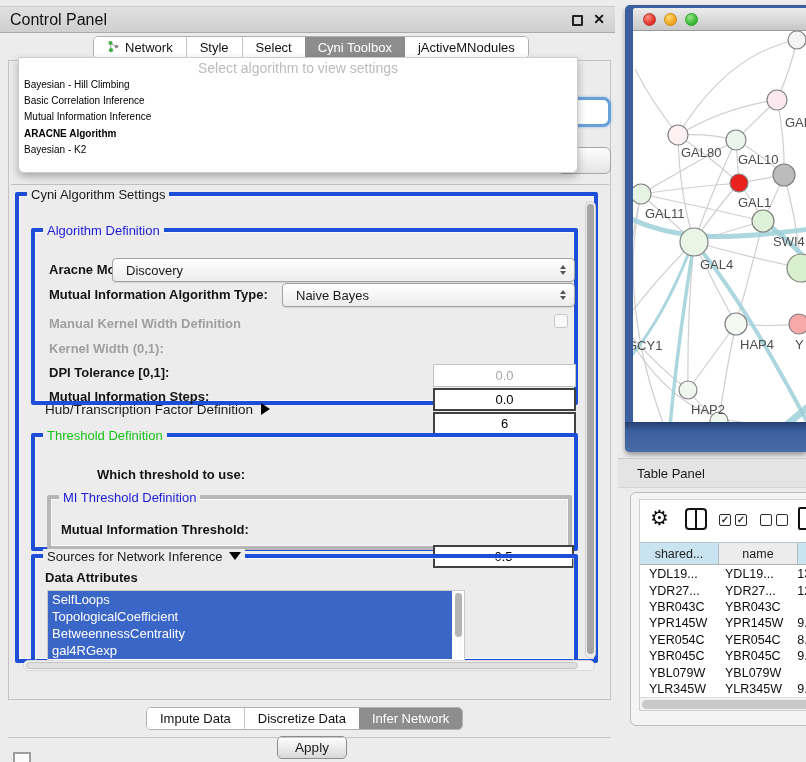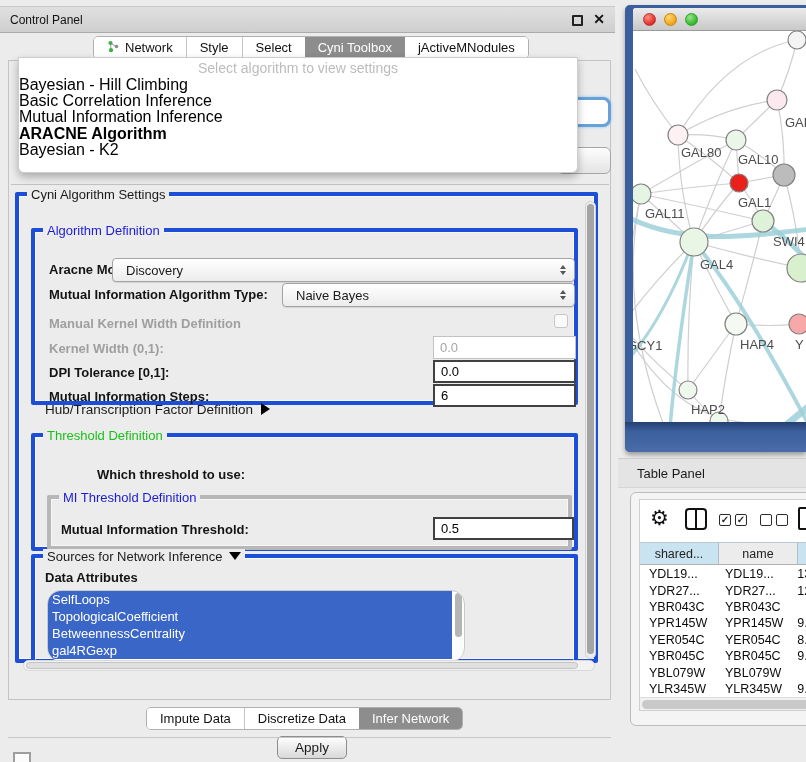--- a/index.html
+++ b/index.html
@@ -5,21 +5,21 @@
   * { margin:0; padding:0; box-sizing:border-box; }
   html,body { width:806px; height:762px; overflow:hidden; }
   body { font-family:"Liberation Sans", sans-serif; background:#ececec; position:relative; color:#1a1a1a; }
   .abs { position:absolute; }
 
   
   #control-panel { left:0; top:0; width:618px; height:762px; }
   #cp-titlebar { left:0; top:6px; width:615px; height:27px;
     background:linear-gradient(#e0e0e0,#cfcfcf); border-top:1px solid #c9c9c9; border-bottom:1px solid #ababab;
     display:flex; align-items:center; }
-  #cp-title { font-size:12px; color:#111; margin-left:10px; }
+  #cp-title { font-size:16px; color:#111; margin-left:10px; }
   #cp-float { position:absolute; right:32px; top:8px; width:11px; height:11px; border:2px solid #222; border-radius:1px; background:transparent; }
   #cp-close { position:absolute; right:10px; top:4px; font-size:14px; font-weight:bold; color:#111; }
 
   .segbar { display:flex; align-items:stretch; background:#fff; border:1px solid #b0b0b0; border-radius:5px; overflow:hidden; height:23px; }
   .seg { display:flex; align-items:center; gap:5px; padding:0 13px; font-size:13px; color:#111; background:#fff; border-right:1px solid #c6c6c6; white-space:nowrap; }
   .seg:last-child { border-right:none; }
   .seg.sel { background:#8d8d8d; color:#fff; border-right:none; margin-left:-1px; }
 
   #top-tabbar { left:93px; top:36px; }
   #bottom-tabbar { left:146px; top:707px; }
@@ -29,39 +29,39 @@
 
   
   #hidden-combo-focused { left:548px; top:36px; width:54px; height:30px; border:3px solid #68a1d8; border-radius:8px; background:#fff; box-shadow:0 0 3px #8fc0e8; }
   #hidden-combo-2 { left:548px; top:86px; width:54px; height:27px; border:1px solid #a6a6a6; border-radius:6px; background:linear-gradient(#fdfdfd,#e4e4e4); }
   #hidden-hline { left:2px; top:123px; width:598px; border-top:1px solid #c2c2c2; }
 
   
   #algo-popup { left:18px; top:57px; width:560px; height:116px; background:#fff; border:1px solid #cdcdcd;
     border-radius:0 0 6px 6px; box-shadow:0 4px 9px rgba(0,0,0,.28); z-index:50; }
   #algo-prompt { text-align:center; color:#bcbcbc; font-size:14px; padding-top:2px; height:19px; }
-  .algo-item { font-size:16px; height:16.2px; line-height:16.2px; color:#000; white-space:nowrap; }
+  .algo-item { font-size:10px; height:16.2px; line-height:16.2px; padding-left:5px; color:#000; white-space:nowrap; }
   .algo-item.bold { font-weight:bold; }
 
   
   .fieldset { position:absolute; border:4px solid #1d4ed8; border-radius:2px; box-shadow:inset 0 0 0 1px rgba(255,255,255,.6); }
   .legend { position:absolute; top:-9px; left:8px; background:#ececec; padding:0 4px; font-size:13px; white-space:nowrap; }
   .legend.blue { color:#1b1bd8; }
   .legend.green { color:#17c217; }
 
   .lbl { position:absolute; font-size:13px; font-weight:bold; color:#141414; white-space:nowrap; }
   .lbl.dis { color:#9f9f9f; }
 
   .combo { position:absolute; background:linear-gradient(#ffffff,#ececec); border:1px solid #a3a3a3; border-radius:4px;
     box-shadow:0 1px 1px rgba(0,0,0,.10); font-size:13px; display:flex; align-items:center; padding:0 24px 0 13px; height:24px; }
   .combo .arrows { position:absolute; right:8px; top:50%; transform:translateY(-50%); display:flex; flex-direction:column; gap:2px; }
   .arr-up { width:0; height:0; border-left:3.5px solid transparent; border-right:3.5px solid transparent; border-bottom:4.5px solid #555; }
   .arr-dn { width:0; height:0; border-left:3.5px solid transparent; border-right:3.5px solid transparent; border-top:4.5px solid #555; }
 
-  .num-input { position:absolute; background:#fff; font-size:13px; display:flex; align-items:center; justify-content:flex-start; padding:0 6px; }
+  .num-input { position:absolute; background:#fff; font-size:13px; display:flex; align-items:center; justify-content:center; padding:0 6px;margin-top:28px; }
   .num-input.active { border:2px solid #414141; color:#000; }
   .num-input.dis { border:1px solid #c2c2c2; color:#a6a6a6; }
 
   .checkbox { position:absolute; width:14px; height:14px; border:1px solid #c6c6c6; border-radius:3px; background:#fafafa; }
 
   .vscroll { position:absolute; background:#ededed; border:1px solid #d2d2d2; border-radius:6px; }
   .vscroll .thumb { position:absolute; left:1px; right:1px; background:#a4a4a4; border-radius:4px; }
   .hscroll { position:absolute; background:#f2f2f2; border:1px solid #d8d8d8; border-radius:6px; }
   .hscroll .thumb { position:absolute; top:1px; bottom:1px; background:#e0e0e0; border:1px solid #c2c2c2; border-radius:4px; }
 
@@ -223,21 +223,21 @@
           <span class="lbl" style="left:10px; top:23px;">Mutual Information Threshold:</span>
           <div class="num-input active" style="left:382px; top:18px; width:141px; height:23px;">
             <span>0.5</span>
           </div>
         </div>
       </div>
 
       <div class="fieldset" style="left:12px; top:358px; width:547px; height:112px;">
         <span class="legend"><span>Sources for Network Inference</span><span class="tri-down"></span></span>
         <span class="lbl" style="left:10px; top:12px;">Data Attributes</span>
-        <div id="attr-listbox" style="left:12px; top:32px; width:418px; height:72px;border-radius:14px;">
+        <div id="attr-listbox" style="left:12px; top:32px; width:418px; height:72px;">
           <div id="attr-items">
               <div class="attr-item">SelfLoops</div>
               <div class="attr-item">TopologicalCoefficient</div>
               <div class="attr-item">BetweennessCentrality</div>
               <div class="attr-item">gal4RGexp</div>
             </div>
           <div id="attr-vscroll">
               <div class="thumb"></div>
             </div>
         </div>

